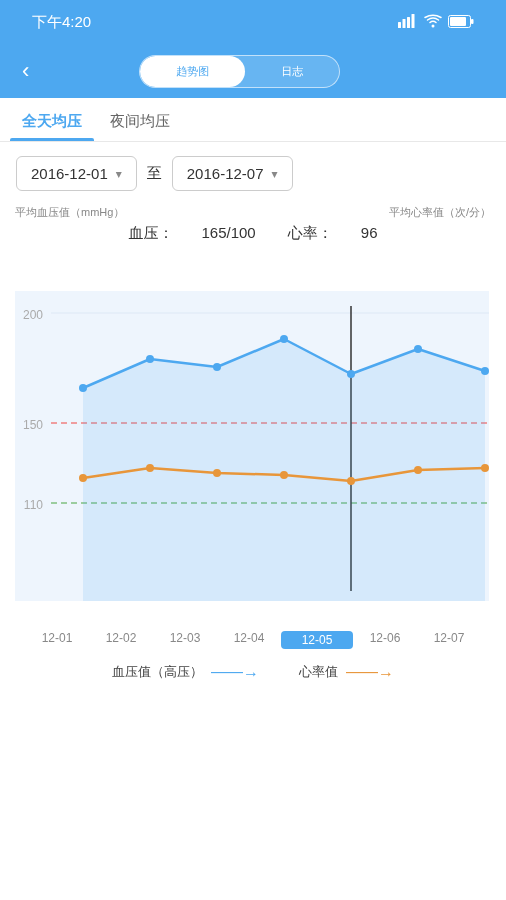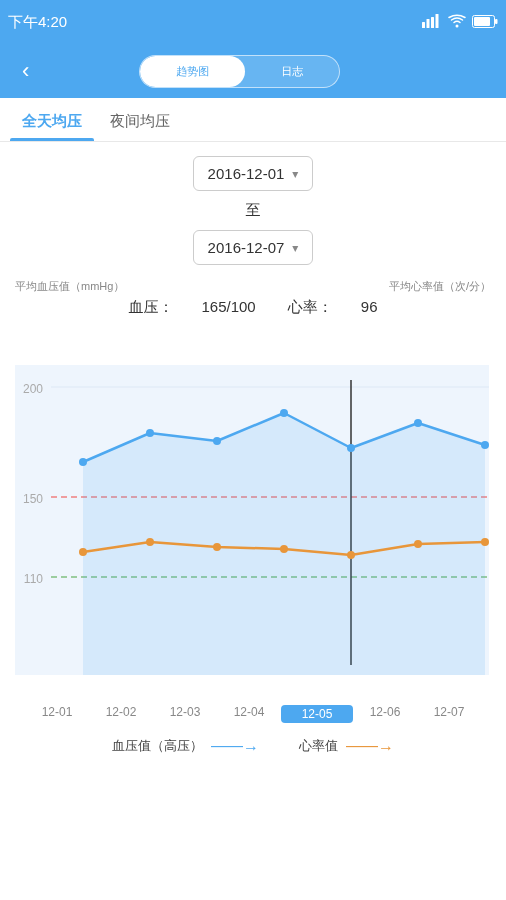--- a/index.html
+++ b/index.html
@@ -12,21 +12,21 @@
       position: relative;
     }
 
     
     .status-bar {
       height: 44px;
       background: #4da8f0;
       display: flex;
       align-items: center;
       justify-content: space-between;
-      padding: 0 8px;
+      padding: 0 32px;
       color: #fff;
       font-size: 15px;
       font-weight: 500;
     }
     .status-bar-right {
       display: flex;
       align-items: center;
       gap: 6px;
     }
 
@@ -95,21 +95,20 @@
       background: #4da8f0;
       border-radius: 2px 2px 0 0;
     }
 
     
     .date-range {
       display: flex;
       align-items: center;
       padding: 14px 16px;
       gap: 10px;
-      flex-direction: column;
     }
     .date-picker {
       display: flex;
       align-items: center;
       border: 1px solid #ccc;
       border-radius: 6px;
       padding: 8px 14px;
       font-size: 15px;
       color: #333;
       cursor: pointer;

